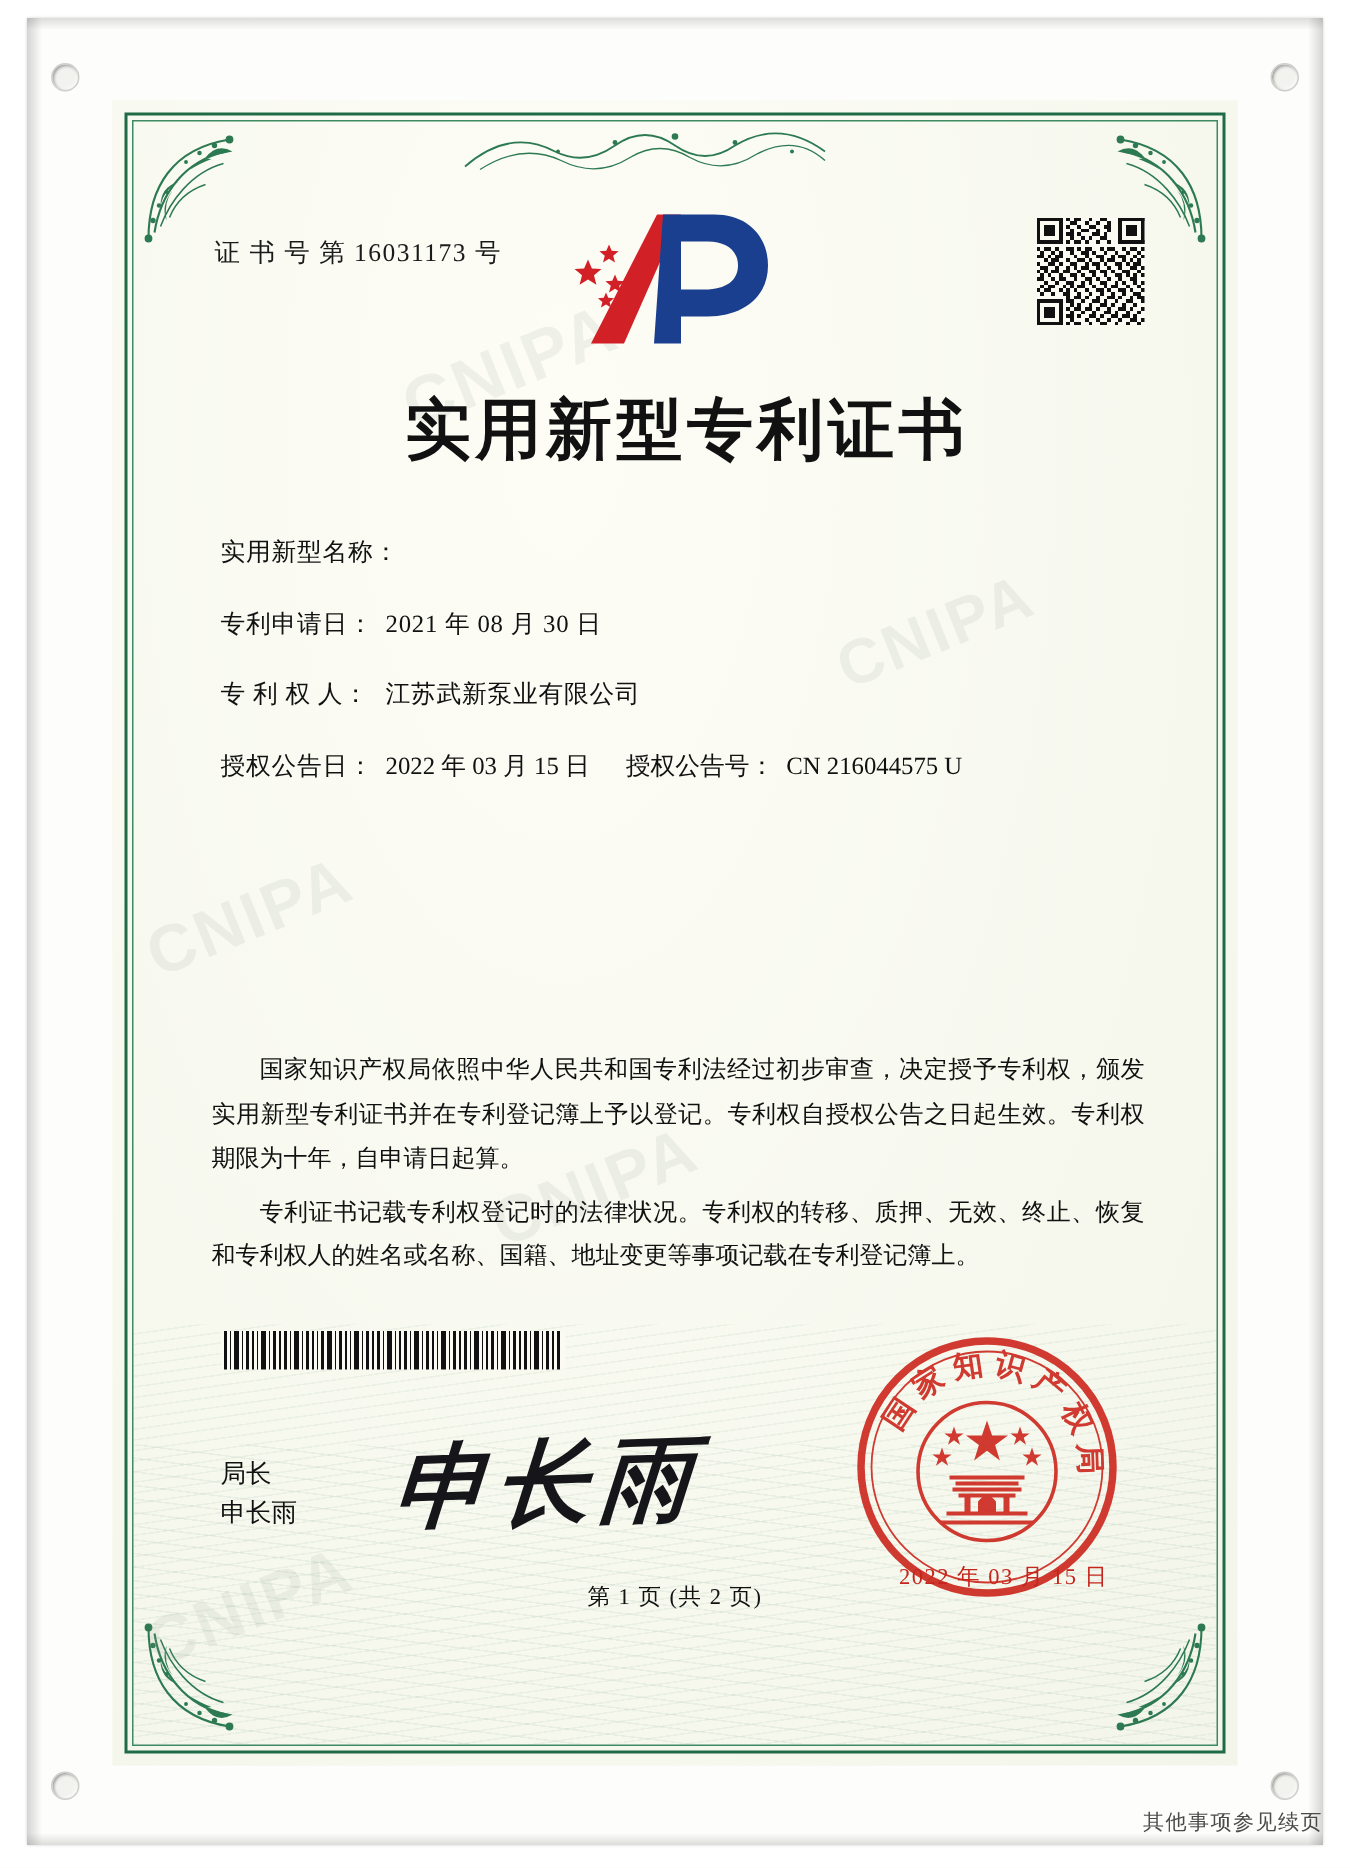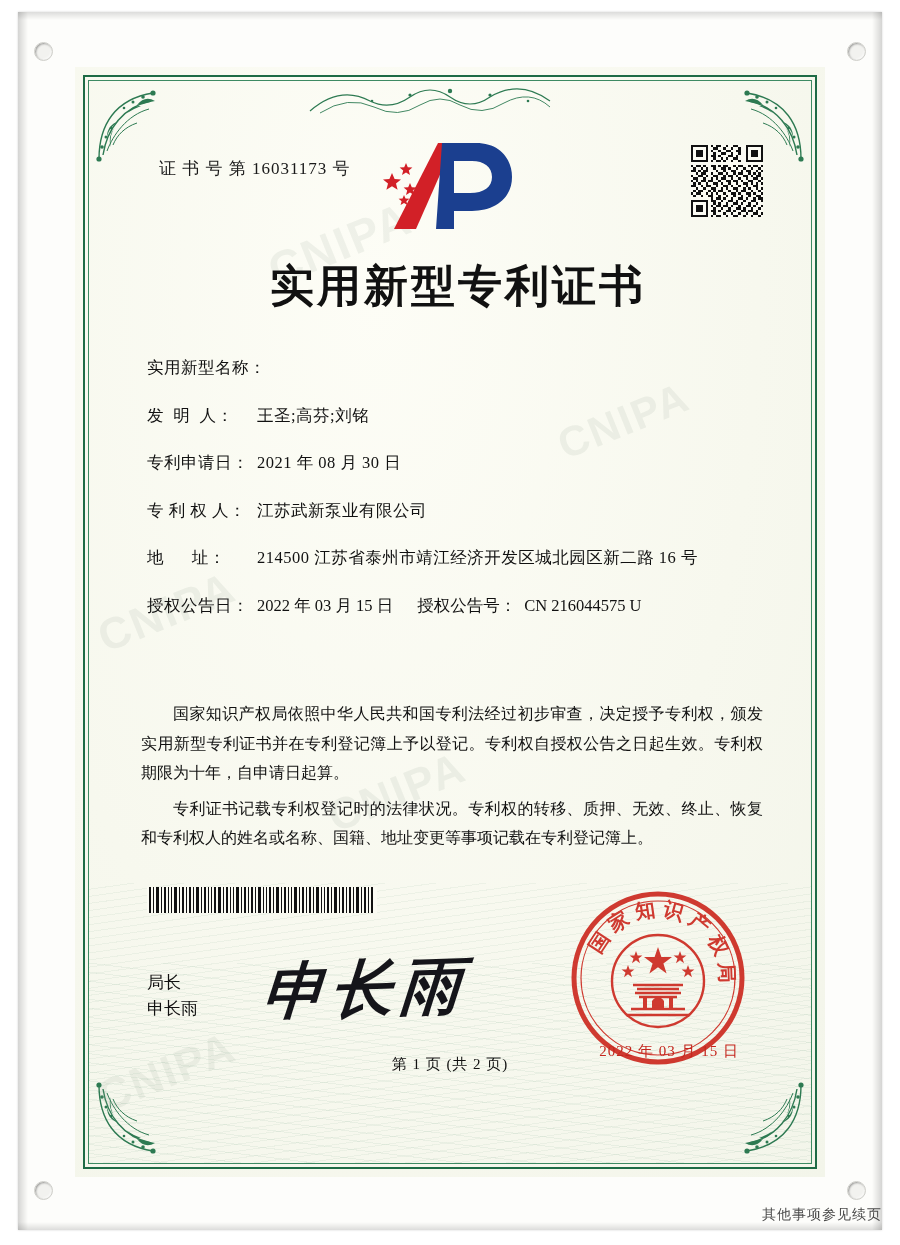--- a/index.html
+++ b/index.html
@@ -127,21 +127,21 @@
   }
   .wm1 { left: 190px; top: 150px; font-size: 46px; transform: rotate(-22deg); }
   .wm2 { left: 480px; top: 330px; font-size: 42px; transform: rotate(-22deg); }
   .wm3 { left: 20px;  top: 520px; font-size: 44px; transform: rotate(-22deg); }
   .wm4 { left: 250px; top: 700px; font-size: 44px; transform: rotate(-22deg); }
   .wm5 { left: 20px;  top: 980px; font-size: 44px; transform: rotate(-22deg); }
 
   
   .cert-no {
     position: absolute;
-    left: 84px; top: 90px;
+    left: 68px; top: 90px;
     font-size: 17px;
     color: #1a1a1a;
     letter-spacing: 1px;
     font-family: "Liberation Serif", serif;
     text-align: right;
   }
   .qr {
     position: absolute;
     right: 62px; top: 78px;
     width: 72px; height: 72px;
@@ -682,34 +682,26 @@
       </svg>
     </div>
 
     <div class="title">实用新型专利证书</div>
 
     <div class="fields">
       <div class="field-row">
         <div class="field-label">实用新型名称：</div>
       </div>
       <div class="field-row">
-        <div class="field-label">发  明  人：</div>
-        <div class="field-value">王圣;高芬;刘铭</div>
-      </div>
-      <div class="field-row">
         <div class="field-label">专利申请日：</div>
         <div class="field-value">2021 年 08 月 30 日</div>
       </div>
       <div class="field-row">
         <div class="field-label">专 利 权 人：</div>
         <div class="field-value">江苏武新泵业有限公司</div>
-      </div>
-      <div class="field-row">
-        <div class="field-label">地      址：</div>
-        <div class="field-value">214500 江苏省泰州市靖江经济开发区城北园区新二路 16 号</div>
       </div>
       <div class="field-row inline2">
         <div class="field-label">授权公告日：</div>
         <div>2022 年 03 月 15 日</div>
         <div class="sec-label">授权公告号：</div>
         <div class="sec-value">CN 216044575 U</div>
       </div>
     </div>
 
     <div class="paras">

